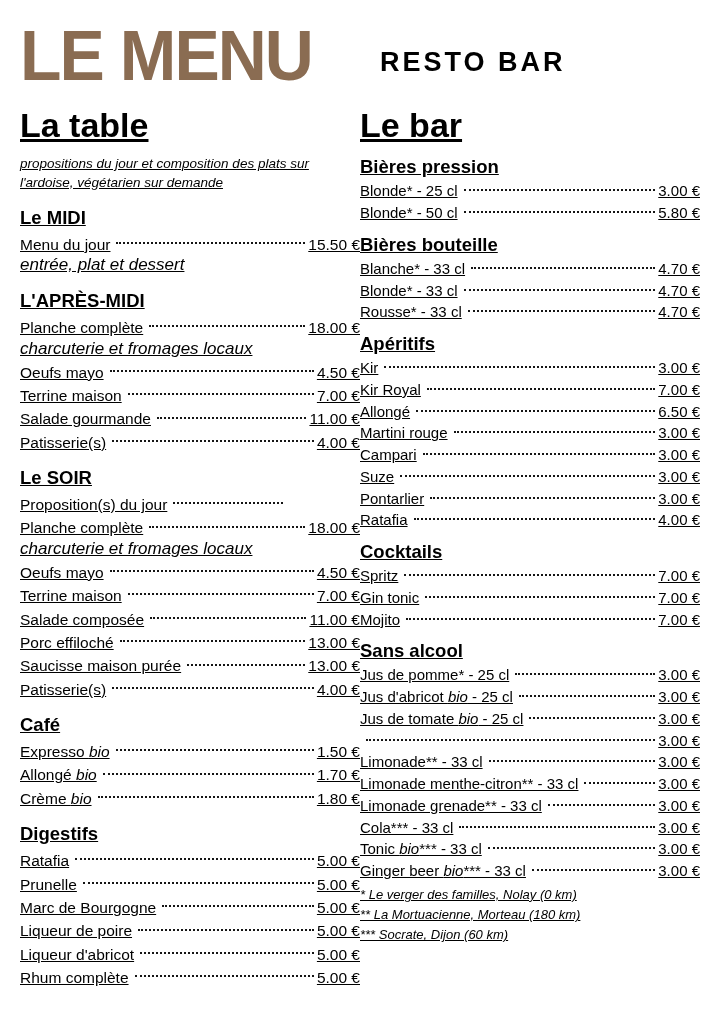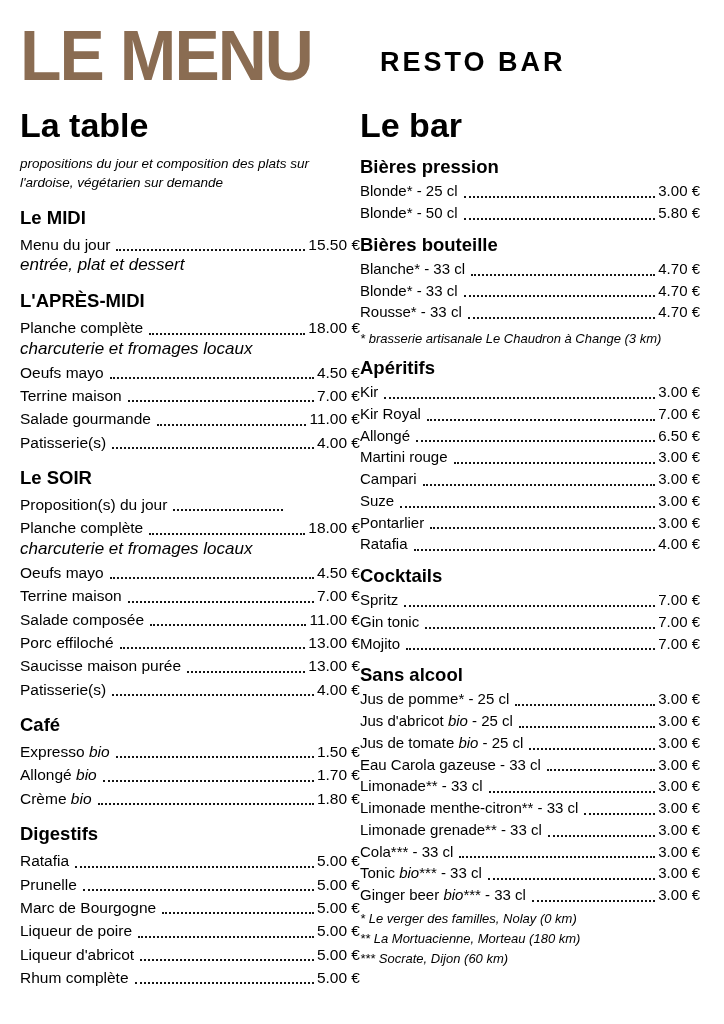--- a/index.html
+++ b/index.html
@@ -38,20 +38,21 @@
     letter-spacing: 3px;
     padding-bottom: 10px;
     white-space: nowrap;
   }
 
   
   .columns {
     display: grid;
     grid-template-columns: 1fr 1fr;
     margin-top: 4px;
+    text-decoration: underline;
   }
   .column-title {
     font-size: 34px;
     font-weight: 700;
     margin: 14px 0 10px;
   }
   .intro-note {
     font-style: italic;
     font-size: 13.5px;
     line-height: 1.35;
@@ -62,21 +63,21 @@
   .menu-section { margin-top: 15px; }
   .column-right .menu-section { margin-top: 11px; }
   .section-heading {
     font-size: 18.5px;
     font-weight: 700;
     margin: 0 0 6px;
   }
   .column-right .section-heading { margin-bottom: 4px; }
   .item-row {
     display: flex;
-    align-items: flex-end;
+    align-items: center;
     font-size: 15.5px;
     line-height: 1.25;
     margin-top: 4px;
   }
   .column-right .item-row { font-size: 15px; margin-top: 3px; }
   .item-name { white-space: nowrap; }
   .leader {
     flex: 1 1 auto;
     min-width: 12px;
     border-bottom: 2px dotted #151515;
@@ -278,21 +279,20 @@
             <div class="item-row">
               <span class="item-name">Blonde* - 33 cl</span>
               <span class="leader"></span>
               <span class="item-price">4.70 €</span>
             </div>
             <div class="item-row">
               <span class="item-name">Rousse* - 33 cl</span>
               <span class="leader"></span>
               <span class="item-price">4.70 €</span>
             </div>
-            <div class="section-footnote">* brasserie artisanale Le Chaudron à Change (3 km)</div>
           </section>
           <section class="menu-section">
             <h3 class="section-heading">Apéritifs</h3>
             <div class="item-row">
               <span class="item-name">Kir</span>
               <span class="leader"></span>
               <span class="item-price">3.00 €</span>
             </div>
             <div class="item-row">
               <span class="item-name">Kir Royal</span>
@@ -359,21 +359,20 @@
               <span class="item-name">Jus d'abricot <i>bio</i> - 25 cl</span>
               <span class="leader"></span>
               <span class="item-price">3.00 €</span>
             </div>
             <div class="item-row">
               <span class="item-name">Jus de tomate <i>bio</i> - 25 cl</span>
               <span class="leader"></span>
               <span class="item-price">3.00 €</span>
             </div>
             <div class="item-row">
-              <span class="item-name">Eau Carola gazeuse - 33 cl</span>
               <span class="leader"></span>
               <span class="item-price">3.00 €</span>
             </div>
             <div class="item-row">
               <span class="item-name">Limonade** - 33 cl</span>
               <span class="leader"></span>
               <span class="item-price">3.00 €</span>
             </div>
             <div class="item-row">
               <span class="item-name">Limonade menthe-citron** - 33 cl</span>

